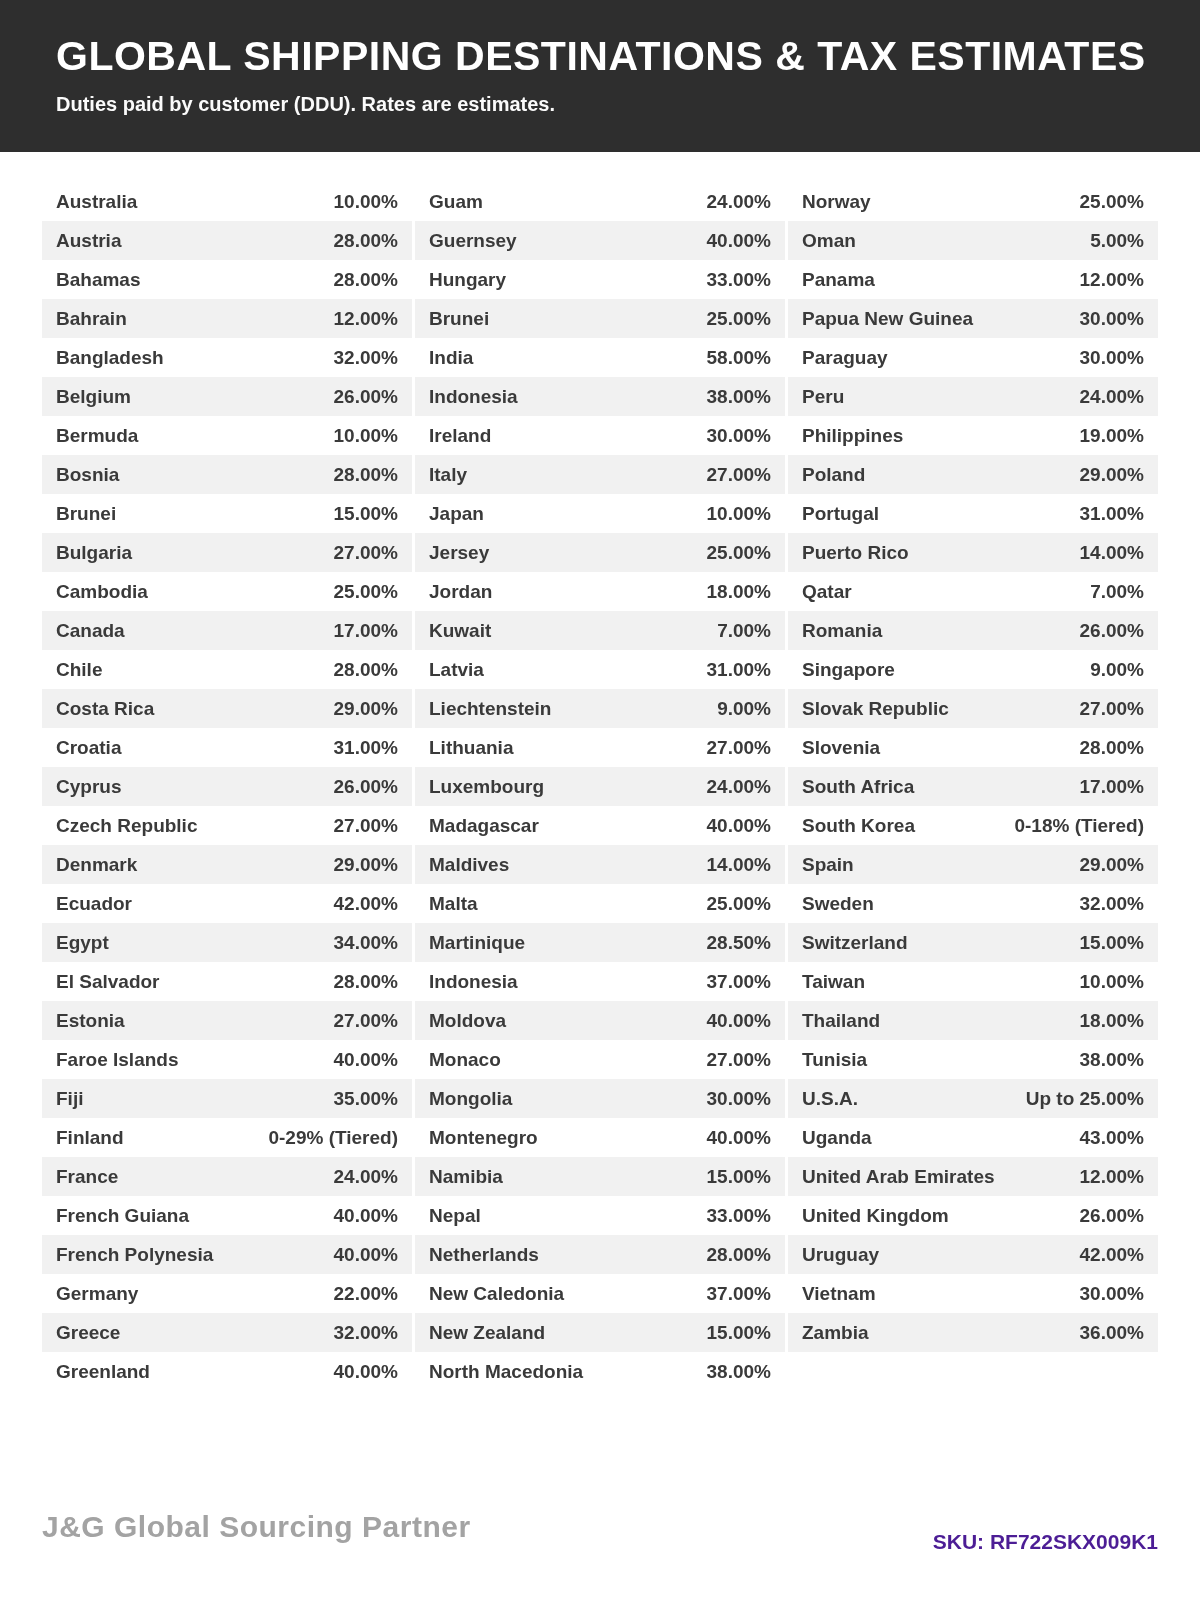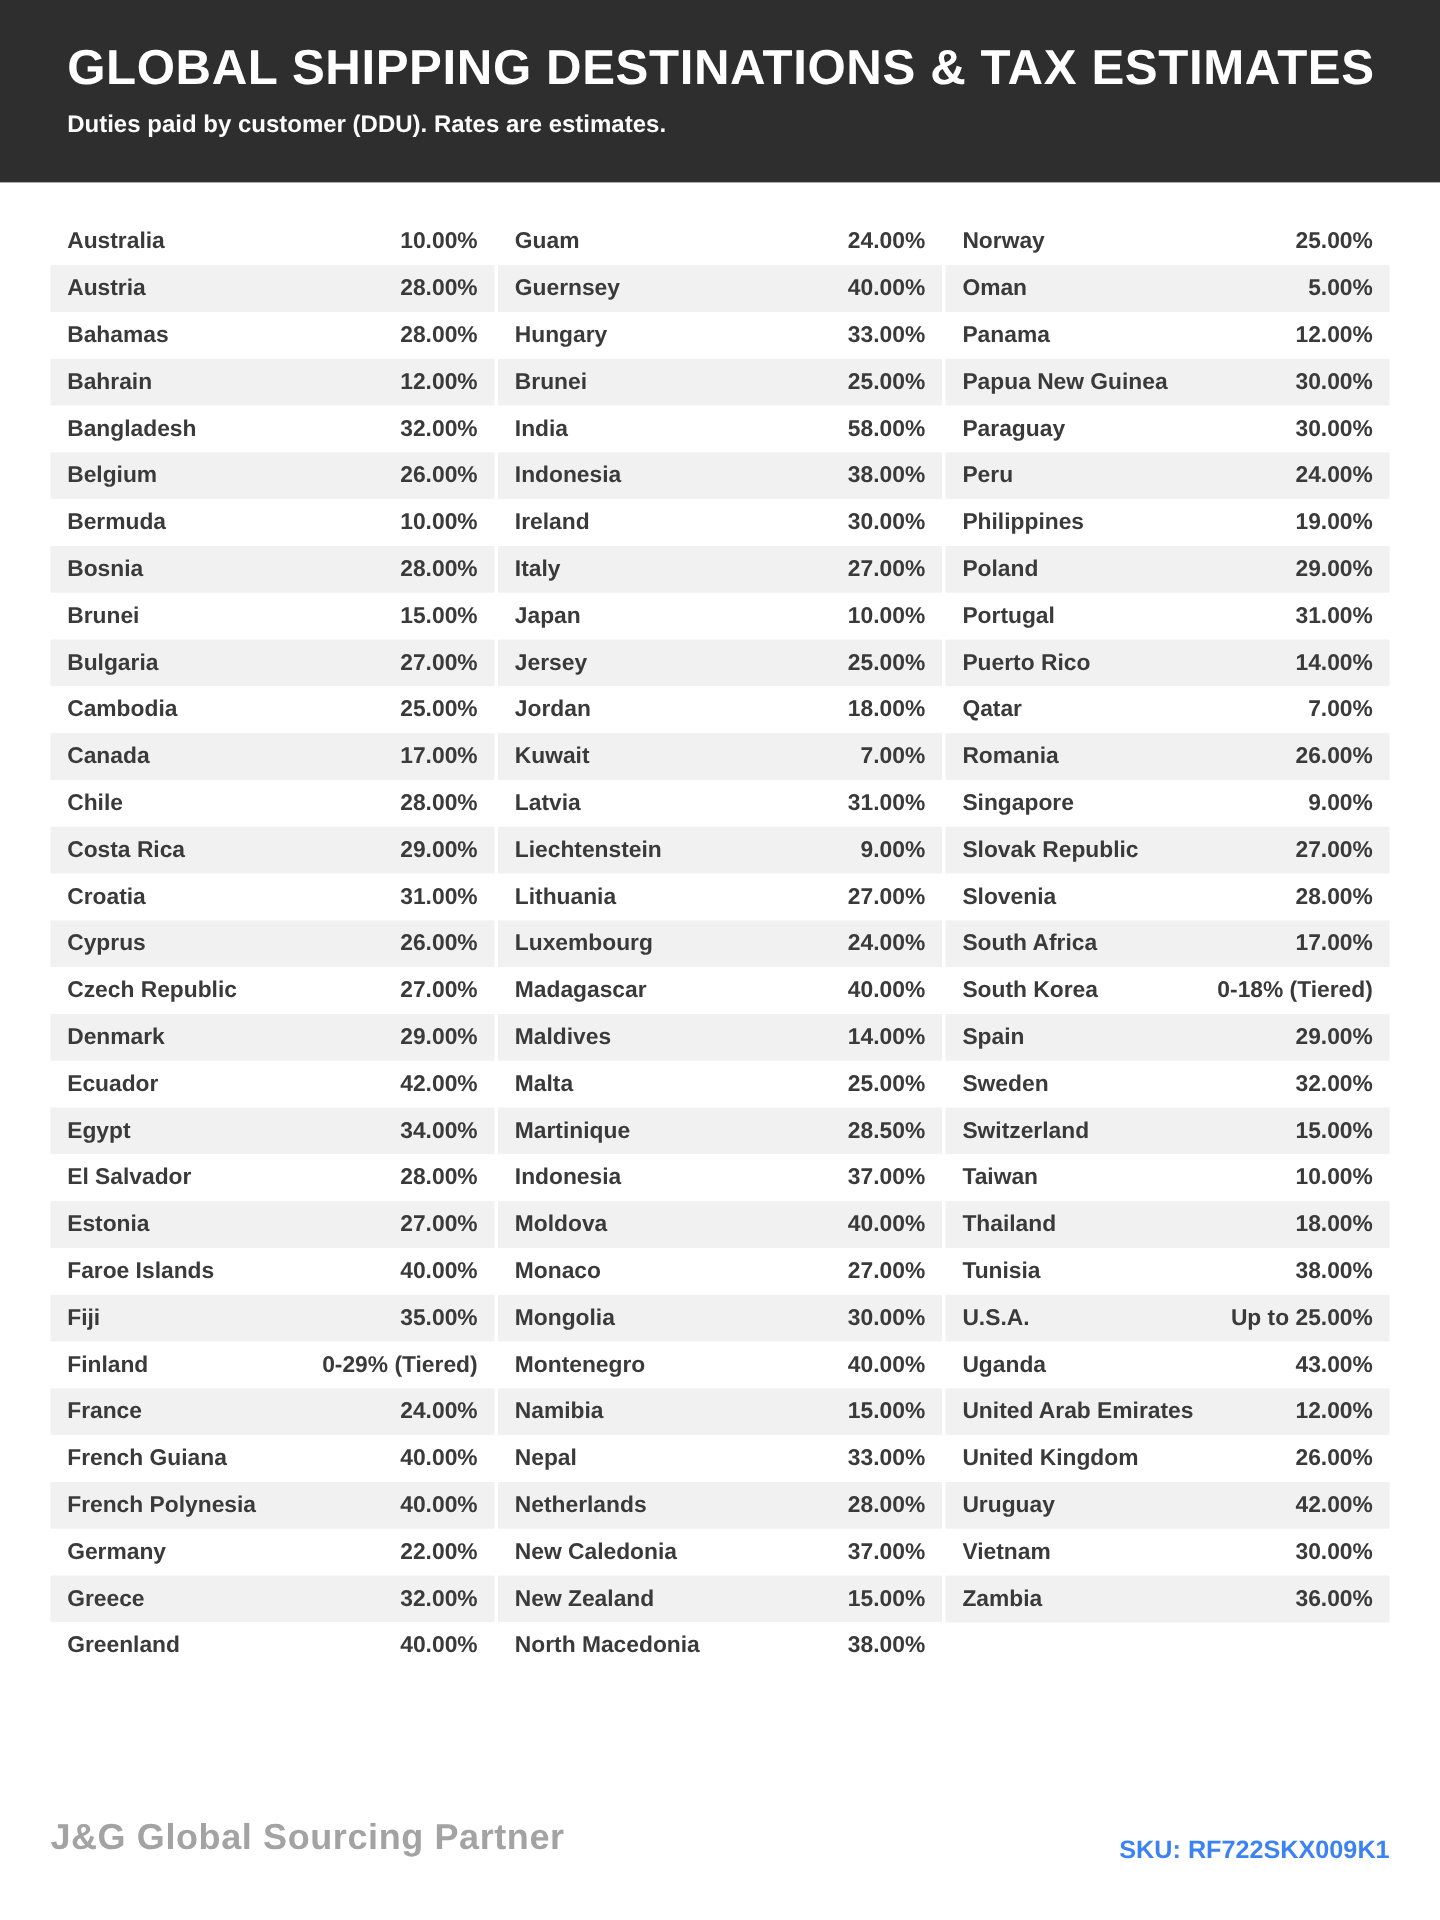--- a/index.html
+++ b/index.html
@@ -55,34 +55,34 @@
     margin-right: 10px;
   }
   .rate {
     font-weight: 600;
     white-space: nowrap;
   }
   .footer {
     margin-top: auto;
     display: flex;
     justify-content: space-between;
-    align-items: center;
+    align-items: flex-start;
     padding: 0 42px 46px 42px;
     flex: 0 0 auto;
   }
   .brand {
     font-size: 30px;
     font-weight: 800;
     color: #a3a3a3;
     letter-spacing: 0.5px;
   }
   .sku {
     font-size: 21px;
     font-weight: 700;
-    color: #3b82f6;
+    color: #4c1d95;
     margin-top: 20px;
   }
 </style>
 </head>
 <body>
 
 <header class="header">
   <h1 class="title">GLOBAL SHIPPING DESTINATIONS &amp; TAX ESTIMATES</h1>
   <p class="subtitle">Duties paid by customer (DDU). Rates are estimates.</p>
 </header>

